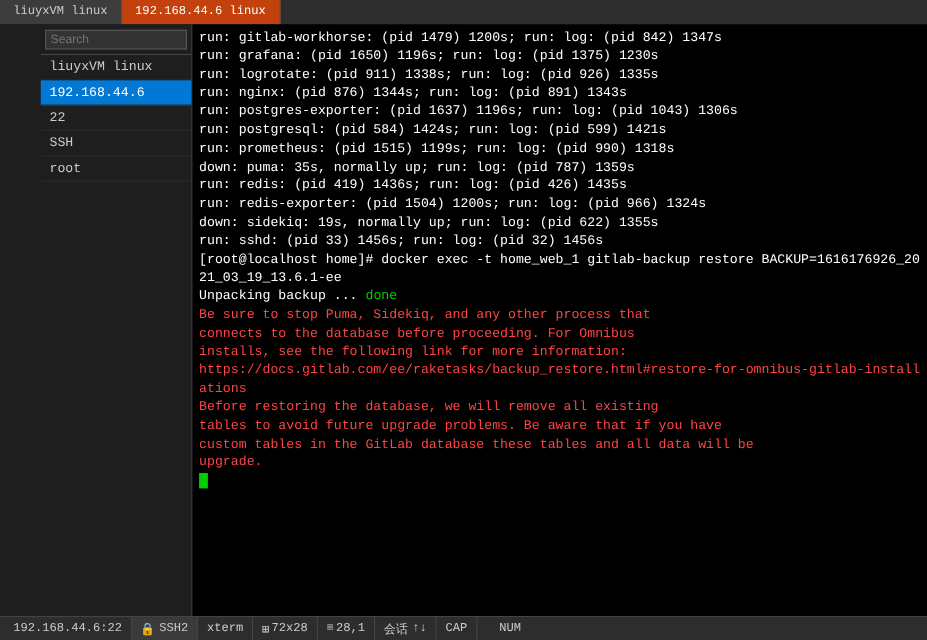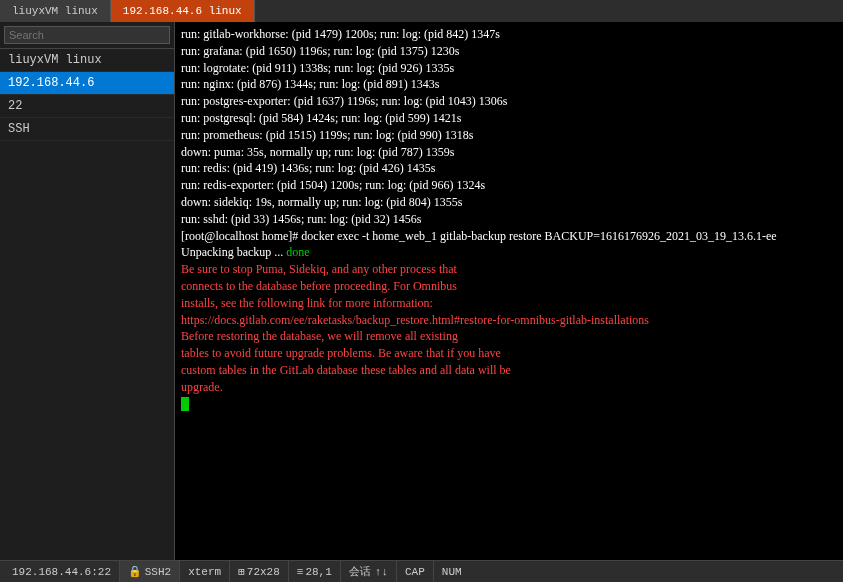--- a/index.html
+++ b/index.html
@@ -45,20 +45,21 @@
     }
 
     
     .sidebar {
       width: 175px;
       background: #1e1e1e;
       display: flex;
       flex-direction: column;
       flex-shrink: 0;
       border-right: 1px solid #444;
+      padding-left: 37px;
     }
 
     .sidebar-search {
       padding: 4px;
       border-bottom: 1px solid #444;
     }
     .sidebar-search input {
       width: 100%;
       background: #333;
       border: 1px solid #555;
@@ -79,21 +80,21 @@
       background: #0078d4;
       color: #fff;
     }
 
     
     .terminal {
       flex: 1;
       background: #000;
       color: #c0c0c0;
       font-size: 12px;
-      font-family: Liberation Serif, serif;
+      font-family: Liberation Mono, monospace;
       padding: 4px 6px;
       overflow-y: auto;
       line-height: 1.4;
     }
 
     .terminal .line {
       white-space: pre-wrap;
       word-break: break-all;
     }
 
@@ -131,20 +132,21 @@
     .status-segment {
       padding: 0 8px;
       height: 100%;
       display: flex;
       align-items: center;
       border-right: 1px solid #444;
       white-space: nowrap;
     }
     .status-segment:last-child {
       border-right: none;
+      margin-left: 12px;
     }
     .status-segment.ssh2 {
       background: #3a3a3a;
     }
   </style>
 </head>
 <body>
 
 <div class="tab-bar">
   <div class="tab">
@@ -165,35 +167,38 @@
       <span>liuyxVM linux</span>
     </div>
     <div class="sidebar-item active">
       <span>192.168.44.6</span>
     </div>
     <div class="sidebar-item">
       <span>22</span>
     </div>
     <div class="sidebar-item">
       <span>SSH</span>
+    </div>
+    <div class="sidebar-item">
+      <span>root</span>
     </div>
   </div>
 
   <div class="terminal" id="terminal-output">
   <div class="line"><span class="white">run: gitlab-workhorse: (pid 1479) 1200s; run: log: (pid 842) 1347s</span></div>
       <div class="line"><span class="white">run: grafana: (pid 1650) 1196s; run: log: (pid 1375) 1230s</span></div>
       <div class="line"><span class="white">run: logrotate: (pid 911) 1338s; run: log: (pid 926) 1335s</span></div>
       <div class="line"><span class="white">run: nginx: (pid 876) 1344s; run: log: (pid 891) 1343s</span></div>
       <div class="line"><span class="white">run: postgres-exporter: (pid 1637) 1196s; run: log: (pid 1043) 1306s</span></div>
       <div class="line"><span class="white">run: postgresql: (pid 584) 1424s; run: log: (pid 599) 1421s</span></div>
       <div class="line"><span class="white">run: prometheus: (pid 1515) 1199s; run: log: (pid 990) 1318s</span></div>
       <div class="line"><span class="white">down: puma: 35s, normally up; run: log: (pid 787) 1359s</span></div>
       <div class="line"><span class="white">run: redis: (pid 419) 1436s; run: log: (pid 426) 1435s</span></div>
       <div class="line"><span class="white">run: redis-exporter: (pid 1504) 1200s; run: log: (pid 966) 1324s</span></div>
-      <div class="line"><span class="white">down: sidekiq: 19s, normally up; run: log: (pid 804) 1355s</span></div>
+      <div class="line"><span class="white">down: sidekiq: 19s, normally up; run: log: (pid 622) 1355s</span></div>
       <div class="line"><span class="white">run: sshd: (pid 33) 1456s; run: log: (pid 32) 1456s</span></div>
       <div class="line"><span class="prompt">[root@localhost home]# docker exec -t home_web_1 gitlab-backup restore BACKUP=1616176926_2021_03_19_13.6.1-ee</span></div>
       <div class="line"><span class="white">Unpacking backup ... </span><span class="green">done</span></div>
       <div class="line"><span class="red">Be sure to stop Puma, Sidekiq, and any other process that</span></div>
       <div class="line"><span class="red">connects to the database before proceeding. For Omnibus</span></div>
       <div class="line"><span class="red">installs, see the following link for more information:</span></div>
       <div class="line"><span class="red">https://docs.gitlab.com/ee/raketasks/backup_restore.html#restore-for-omnibus-gitlab-installations</span></div>
       <div class="line"><span class="white"></span></div>
       <div class="line"><span class="red">Before restoring the database, we will remove all existing</span></div>
       <div class="line"><span class="red">tables to avoid future upgrade problems. Be aware that if you have</span></div>

